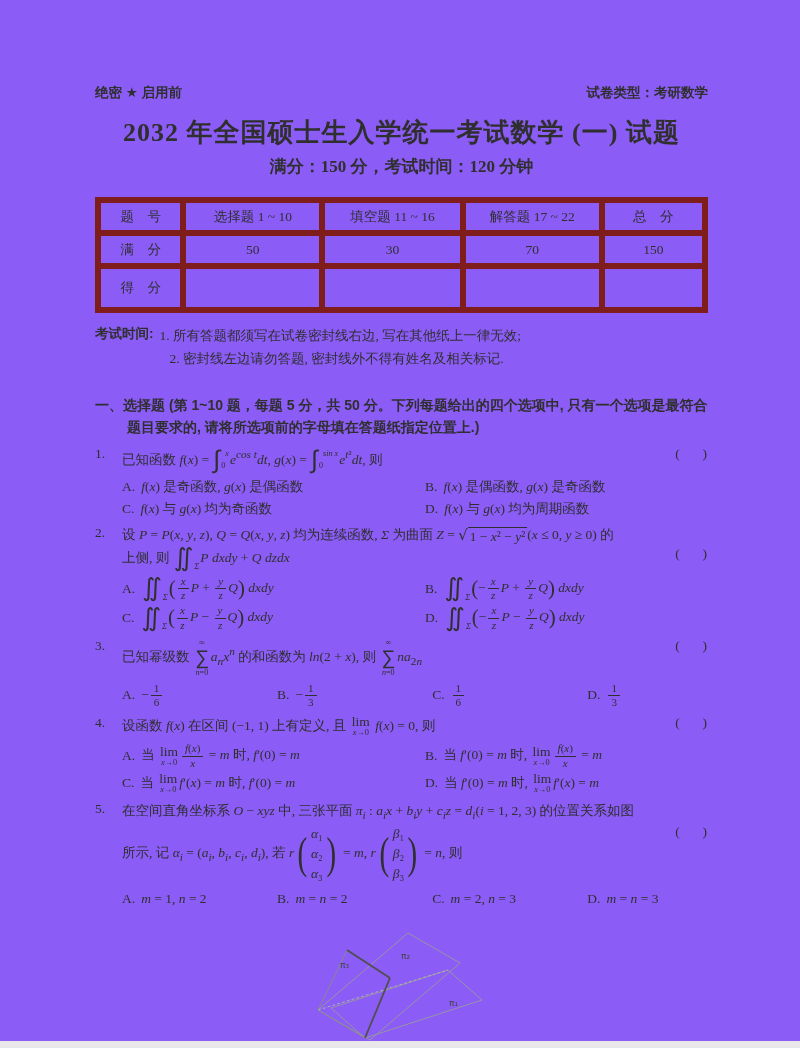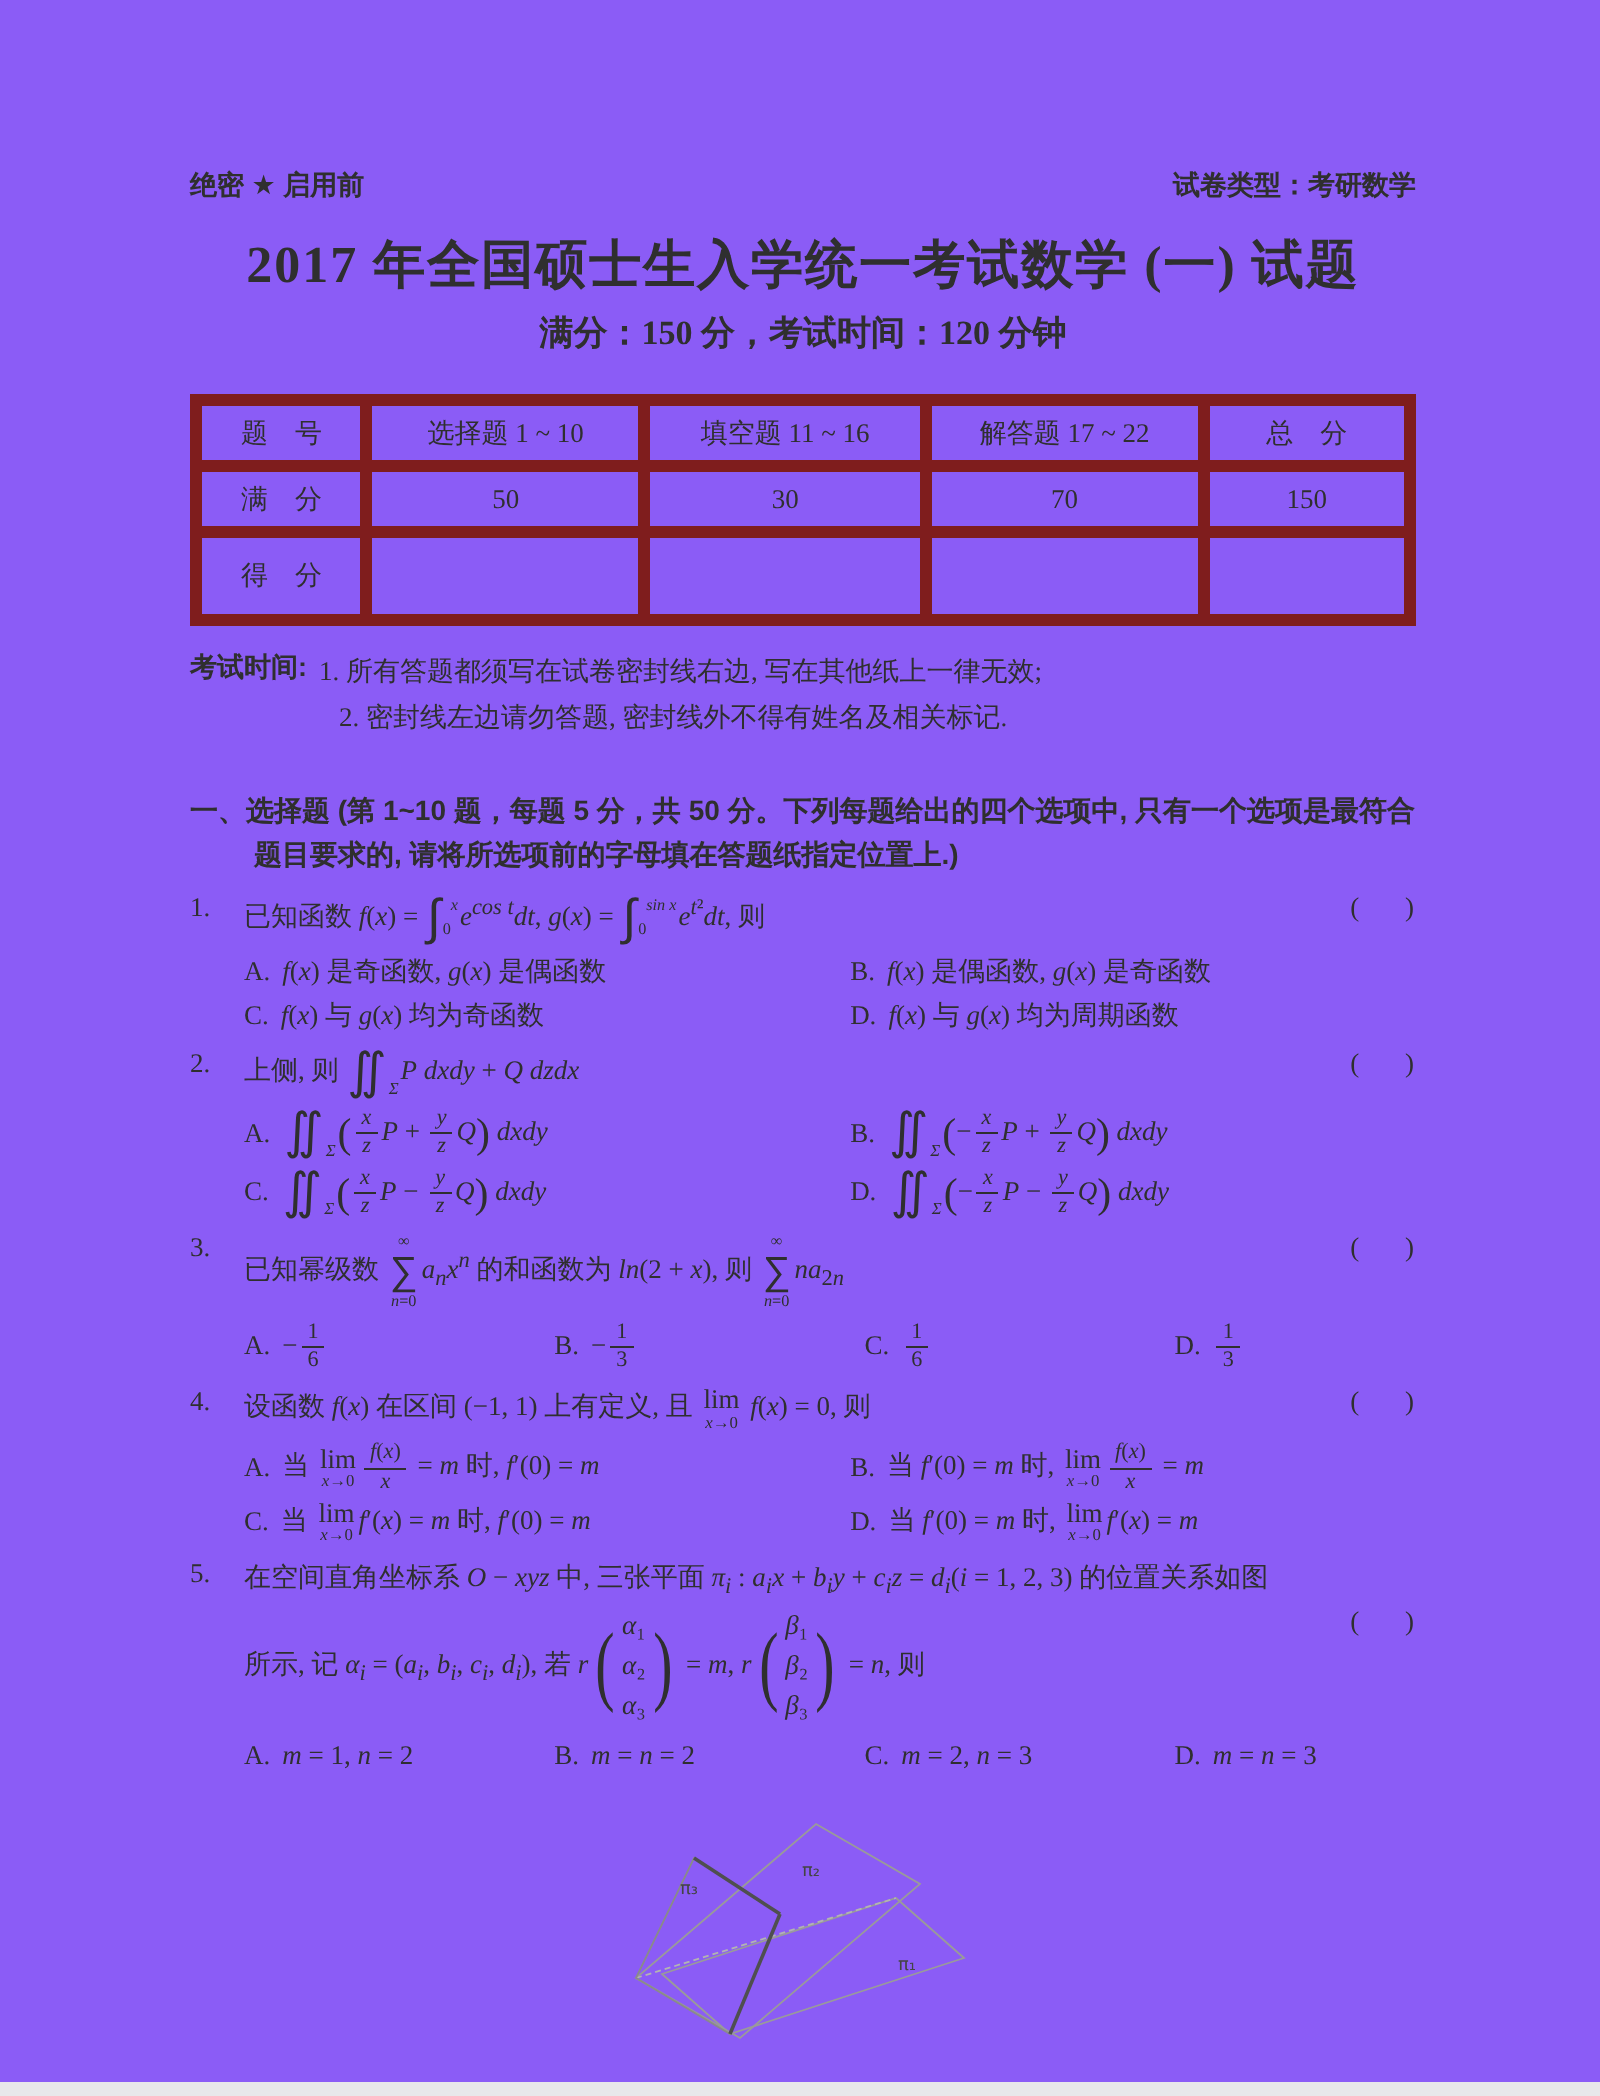--- a/index.html
+++ b/index.html
@@ -75,21 +75,21 @@
 <body>
 
 <div class="page">
   <div class="content">
 
     <div class="exam-header">
       <span>绝密 ★ 启用前</span>
       <span>试卷类型：考研数学</span>
     </div>
 
-    <div class="exam-title">2017 年全国硕士生入学统一考试数学 (一) 试题</div>
+    <div class="exam-title">2032 年全国硕士生入学统一考试数学 (一) 试题</div>
     <div class="exam-subtitle">满分：150 分，考试时间：120 分钟</div>
 
     <table class="score">
       <colgroup>
           <col style="width:86px">
           <col style="width:140px">
           <col style="width:142px">
           <col style="width:140px">
           <col style="width:104px">
         </colgroup>
@@ -167,20 +167,26 @@
                 <span class="math"><i>f</i>(<i>x</i>) 与 <i>g</i>(<i>x</i>) 均为周期函数</span>
               </span>
           </div>
         </div>
       </div>
 
       <div class="q">
         <div class="qnum math">2.</div>
         <div class="qbody">
           <div class="qrow">
+            <span class="stem math">设 <i>P</i> = <i>P</i>(<i>x</i>, <i>y</i>, <i>z</i>), <i>Q</i> = <i>Q</i>(<i>x</i>, <i>y</i>, <i>z</i>) 均为连续函数, <i>Σ</i> 为曲面 <i>Z</i> = <span class="msqrt">
+                  <span class="rad">√</span>
+                  <span class="rbar">1 − <i>x</i>² − <i>y</i>²</span>
+                </span>(<i>x</i> ≤ 0, <i>y</i> ≥ 0) 的</span>
+          </div>
+          <div class="qrow">
             <span class="stem math">上侧, 则 <span class="mint">
                   <span class="isign">∬</span>
                   <span class="iisub"><i>Σ</i></span>
                 </span><i>P</i> <i>dxdy</i> + <i>Q</i> <i>dzdx</i></span>
             <span class="blank math">(     )</span>
           </div>
           <div class="opts opts-2">
             <span class="opt">
                 <span class="olabel math">A.</span>
                 <span class="math"><span class="mint">

